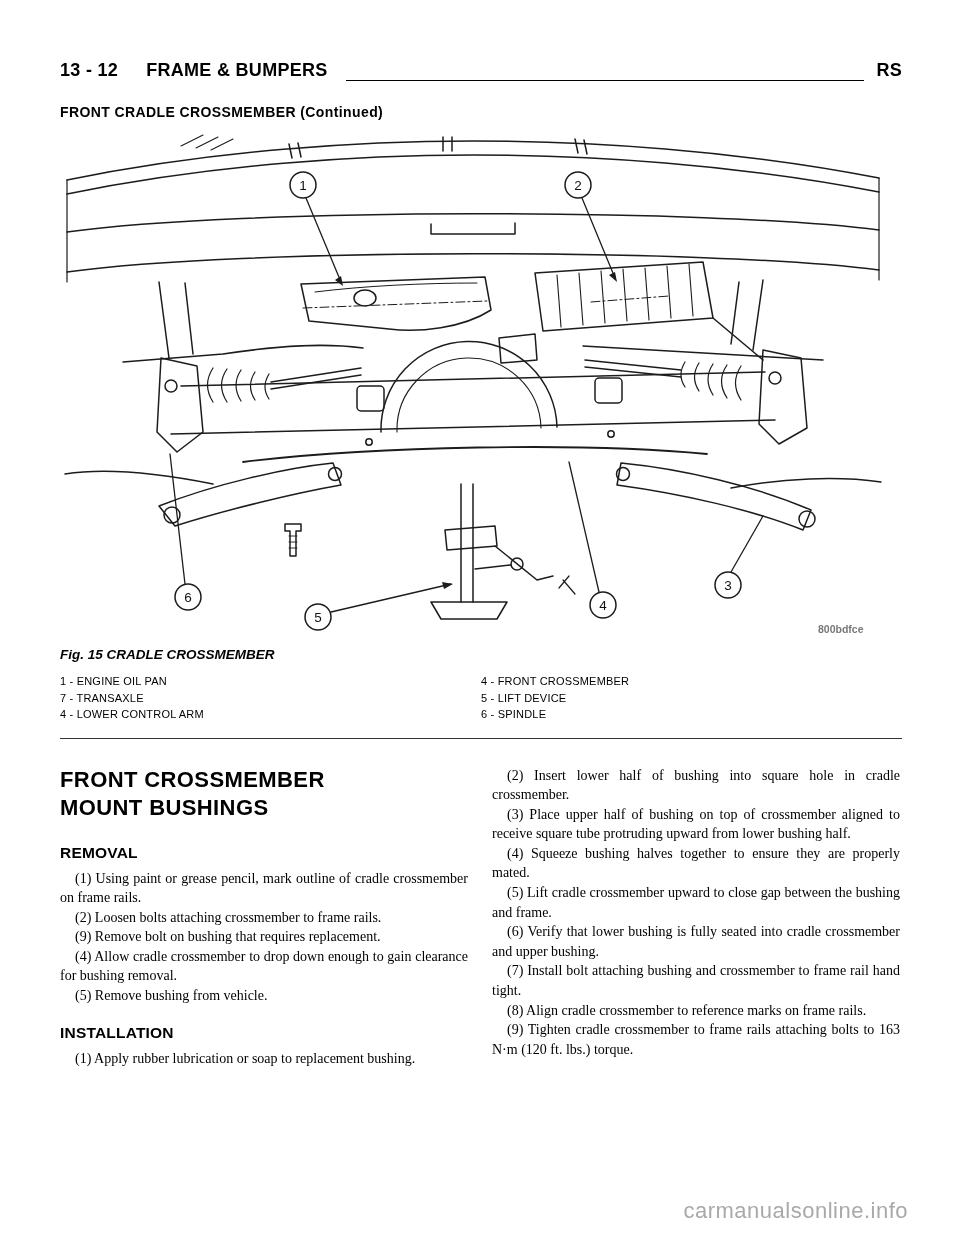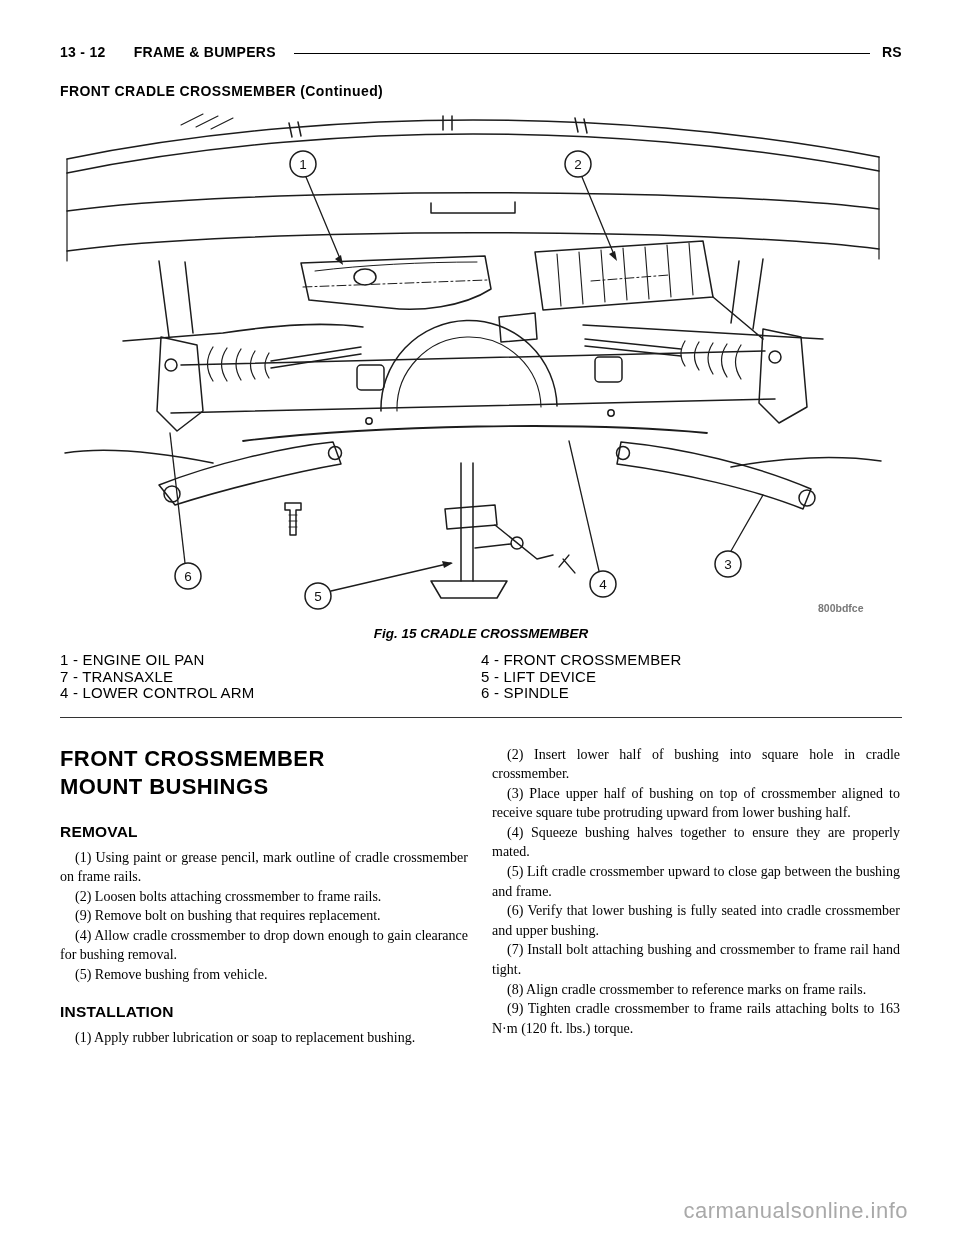--- a/index.html
+++ b/index.html
@@ -7,47 +7,47 @@
   body {
     width: 960px; height: 1242px;
     position: relative; overflow: hidden;
     color: #000;
     font-family: "Liberation Serif", serif;
   }
   .page { position: absolute; inset: 0; padding: 0 58px 0 60px; }
 
   
   .page-header {
-    display: flex; align-items: center;
-    margin-top: 44px;
-    font-family: "Liberation Sans", sans-serif;
-    font-weight: bold; font-size: 14px; letter-spacing: .3px;
+    display: flex; align-items: flex-end;
+    margin-top: 60px;
+    font-family: "Liberation Sans", sans-serif;
+    font-weight: bold; font-size: 18px; letter-spacing: .3px;
     white-space: nowrap;
   }
   .hdr-section { margin-left: 28px; }
   .hdr-rule { flex: 1; height: 0; border-top: 1.6px solid #000; margin: 3px 12px 0 18px; }
 
   .continued-title {
     margin-top: 23px;
     font-family: "Liberation Sans", sans-serif;
     font-weight: bold; font-size: 14px; letter-spacing: .4px;
   }
 
   
   .figure-wrap { margin-top: 12px; }
   svg.fig { display: block; width: 822px; height: 510px; margin-left: 2px; }
   .fig-caption {
-    text-align: center; margin-top: 5px;
+    margin-top: 5px;
     font-family: "Liberation Sans", sans-serif;
     font-weight: bold; font-style: italic; font-size: 13.5px;
   }
   .legend {
     display: flex; margin-top: 11px;
     font-family: "Liberation Sans", sans-serif;
-    font-size: 15px; line-height: 16.5px; letter-spacing: .2px;
+    font-size: 11px; line-height: 16.5px; letter-spacing: .2px;
   }
   .legend-col { width: 50%; }
   .legend-rule { border: none; border-top: 1px solid #333; margin-top: 15px; }
 
   
   .columns { display: flex; gap: 24px; margin-top: 27px; }
   .col { width: 408px; }
   .article-title {
     font-family: "Liberation Sans", sans-serif;
     font-weight: bold; font-size: 22px; line-height: 28px; letter-spacing: .4px;

